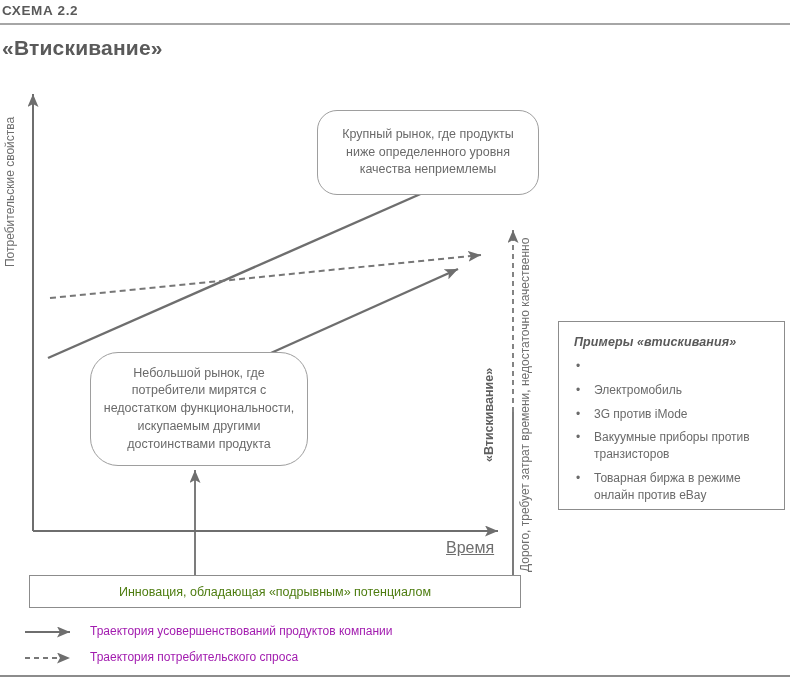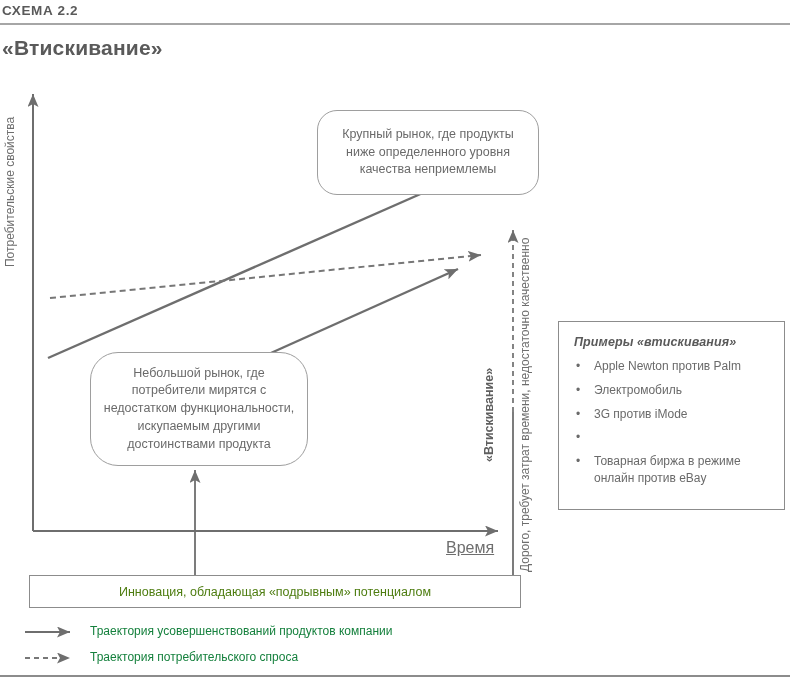--- a/index.html
+++ b/index.html
@@ -103,21 +103,21 @@
   .ex-item {
     display: flex;
     font-size: 12px; line-height: 1.4; color: #6a6a6a;
     margin-bottom: 7px;
   }
   .ex-bullet {
     width: 20px; flex: 0 0 20px;
     text-align: left;
     padding-left: 2px;
   }
-  .legend-label { font-size: 12px; color: #15803d; }
+  .legend-label { font-size: 12px; color: #a21caf; }
   .legend-label-1 { left: 90px; top: 624px; }
   .legend-label-2 { left: 90px; top: 650px; }
 </style>
 </head>
 <body>
 
 <div class="page">
 
   <div class="abs schema-label">СХЕМА 2.2</div>
   <div class="abs rule-top"></div>
@@ -164,32 +164,32 @@
   <div class="abs vtext cramming-note layer2">Дорого, требует затрат времени, недостаточно качественно</div>
 
   <div class="abs innovation-box layer2">
     <span>Инновация, обладающая «подрывным» потенциалом</span>
   </div>
 
   <div class="abs examples-panel layer2">
     <div class="examples-title">Примеры «втискивания»</div>
     <div class="ex-item">
       <span class="ex-bullet">•</span>
-      <span>Apple Newton против Palm</span>
     </div>
     <div class="ex-item">
       <span class="ex-bullet">•</span>
       <span>Электромобиль</span>
     </div>
     <div class="ex-item">
       <span class="ex-bullet">•</span>
       <span>3G против iMode</span>
     </div>
     <div class="ex-item">
       <span class="ex-bullet">•</span>
+      <span>Вакуумные приборы против тран­зисторов</span>
     </div>
     <div class="ex-item">
       <span class="ex-bullet">•</span>
       <span>Товарная биржа в режиме онлайн против eBay</span>
     </div>
   </div>
 
   <div class="abs legend-label legend-label-1 layer2">Траектория усовершенствований продуктов компании</div>
   <div class="abs legend-label legend-label-2 layer2">Траектория потребительского спроса</div>
 

